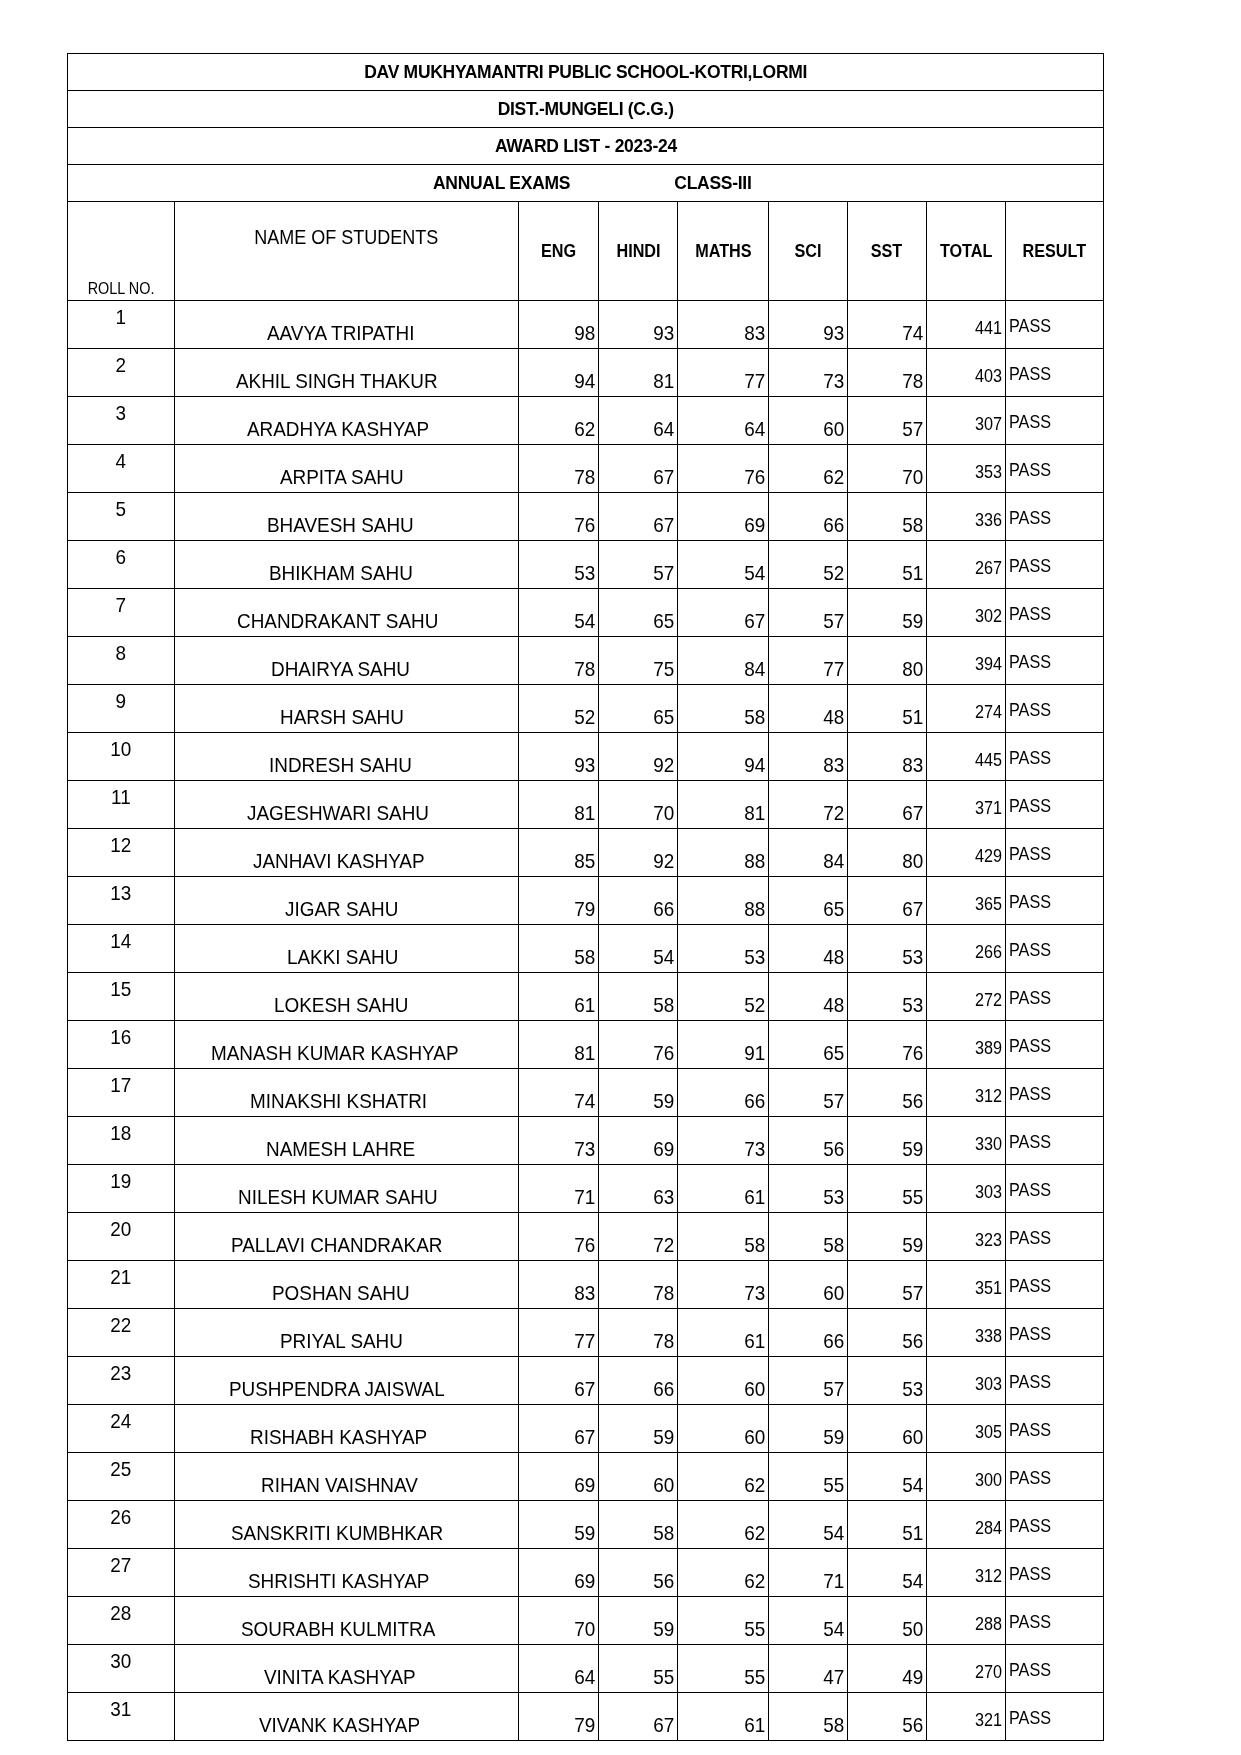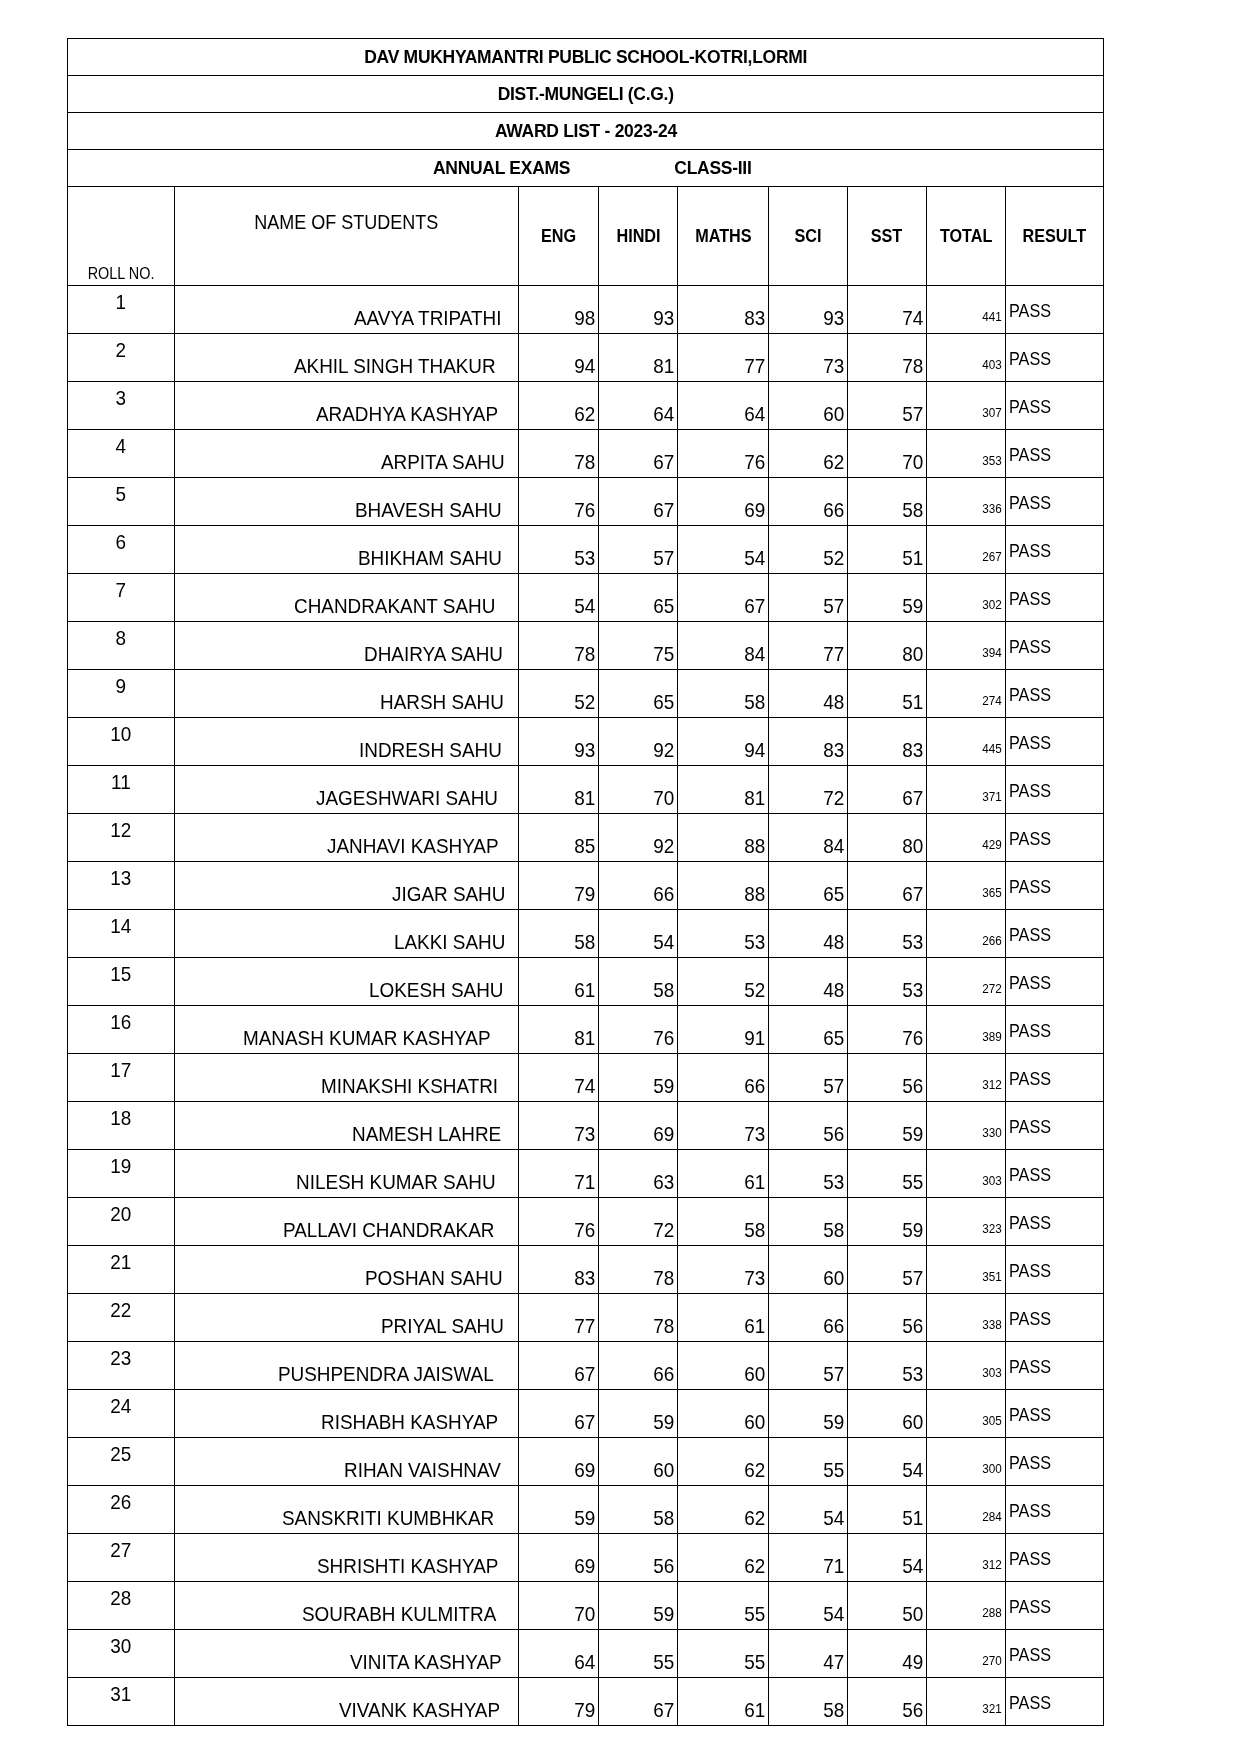--- a/index.html
+++ b/index.html
@@ -1,31 +1,31 @@
 <!DOCTYPE html>
 <html><head>
 <meta charset="utf-8">
 <style>
   html, body { margin: 0; padding: 0; background: #ffffff; }
   body { width: 1241px; height: 1755px; position: relative; overflow: hidden;
          font-family: "Liberation Sans", sans-serif; color: #000; }
-  .sheet { position: absolute; left: 67px; top: 38px; width: 1036px; }
+  .sheet { position: absolute; left: 67px; top: 53px; width: 1036px; }
   table { border-collapse: collapse; width: 1036px; table-layout: fixed; }
   td, th { border: 1.6px solid #000; padding: 0; overflow: hidden; white-space: nowrap; }
   .title-row td { height: 36px; text-align: center; font-weight: bold; font-size: 19px;
                   letter-spacing: -0.3px; }
   .title-row td span.cond { display: inline-block; transform: scaleX(0.92); }
   .hdr th { height: 74px; font-size: 18px; font-weight: bold; vertical-align: middle; }
   .hdr th.roll { font-weight: normal; font-size: 16px; vertical-align: bottom; padding-bottom: 2px; }
   .hdr th.name { font-weight: normal; font-size: 20px; vertical-align: top; padding-top: 24px; }
   .data td { height: 36px; font-size: 21px; }
   .data td.roll { text-align: center; vertical-align: top; padding-top: 4px; }
-  .data td.name { text-align: right; padding-left: 4px; vertical-align: bottom; padding-bottom: 3px; }
+  .data td.name { text-align: center; padding-left: 4px; vertical-align: bottom; padding-bottom: 3px; }
   .data td.num { text-align: right; padding-right: 3px; vertical-align: bottom; padding-bottom: 3px; }
-  .data td.total { text-align: right; padding-right: 3px; font-size: 13px; vertical-align: bottom; padding-bottom: 9px; }
+  .data td.total { text-align: right; padding-right: 3px; font-size: 18px; vertical-align: bottom; padding-bottom: 9px; }
   .data td.result { text-align: left; padding-left: 3px; font-size: 18px; vertical-align: bottom; padding-bottom: 11px; }
   .narrow { display: inline-block; transform: scaleX(0.9); transform-origin: left center; }
   .narrow-r { display: inline-block; transform: scaleX(0.9); transform-origin: right center; }
   .narrow-c { display: inline-block; transform: scaleX(0.9); transform-origin: center center; }
 </style>
 </head>
 <body>
 
 <div class="sheet">
   <table>

